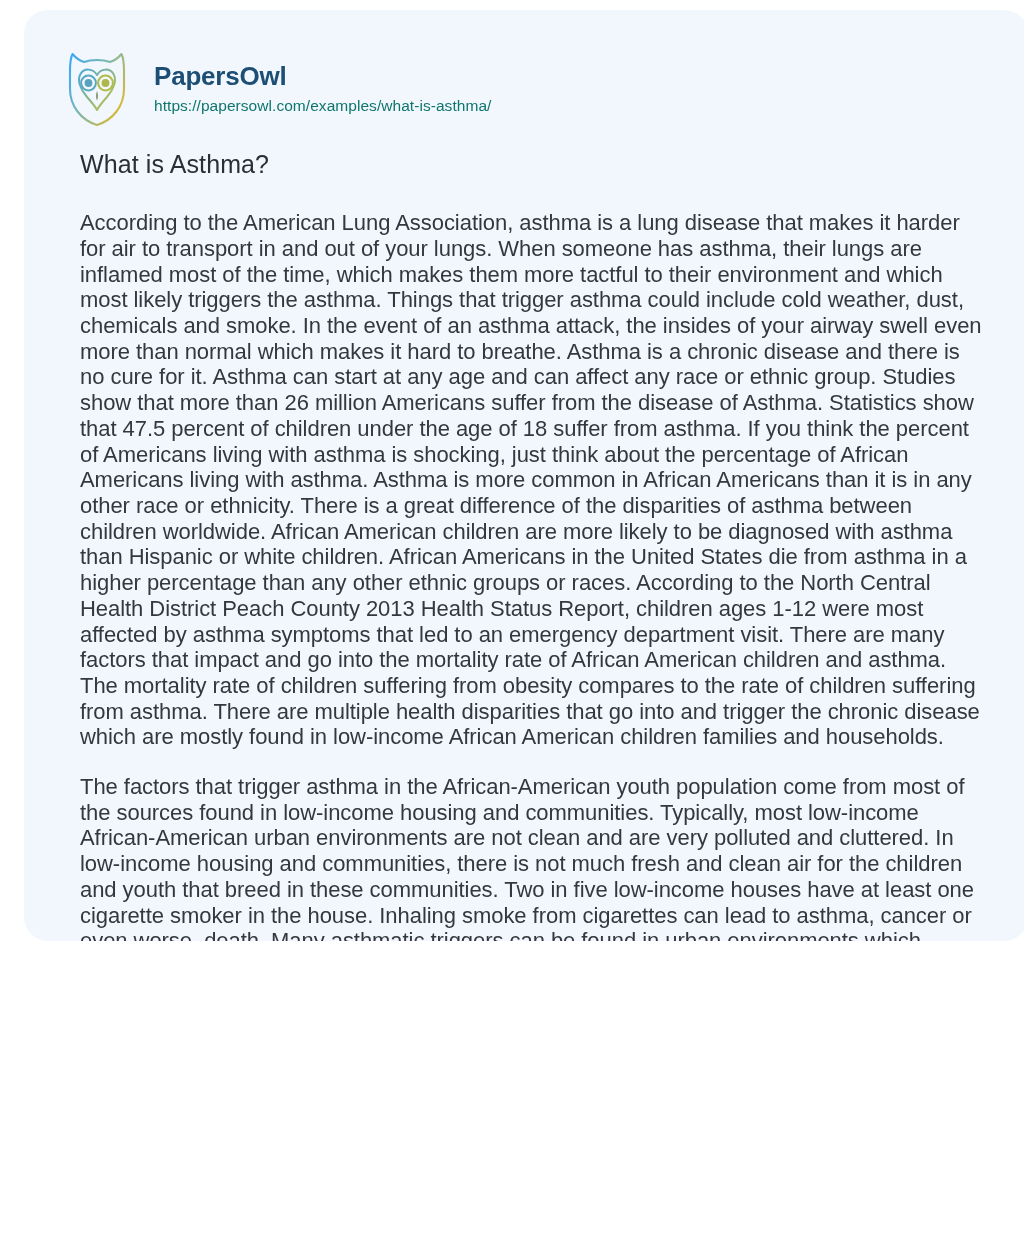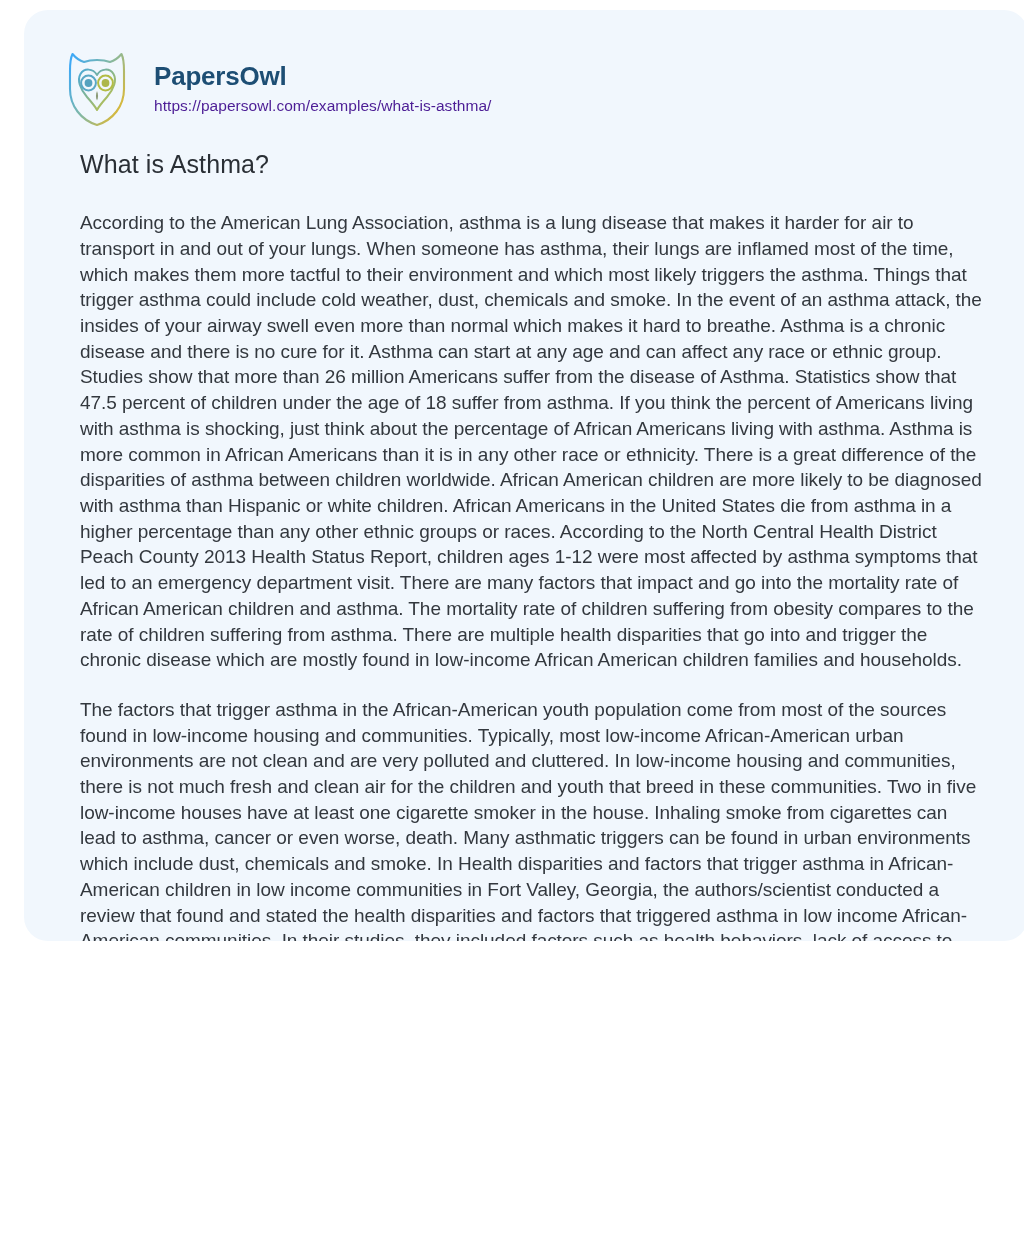--- a/index.html
+++ b/index.html
@@ -53,42 +53,42 @@
     font-size: 26px;
     font-weight: bold;
     color: #1d4e74;
     letter-spacing: -0.2px;
     line-height: 1.15;
     margin: 0 0 5px 0;
   }
 
   .brand-url {
     font-size: 15.5px;
-    color: #4c1d95;
+    color: #0f766e;
     line-height: 1.2;
     text-decoration: none;
     letter-spacing: 0.05px;
   }
 
   
   .article {
     padding: 22px 40px 0 56px;
   }
 
   .article-title {
     font-size: 25px;
     font-weight: normal;
     color: #2a2f35;
     margin: 0 0 30px 0;
     line-height: 1.25;
     letter-spacing: 0.1px;
   }
 
   .article-body p {
-    font-size: 19px;
+    font-size: 22px;
     line-height: 25.7px;
     color: #33383e;
     margin: 0 0 24px 0;
     letter-spacing: -0.05px;
     text-align: left;
   }
   .article-body p:last-child { margin-bottom: 16px; }
 </style>
 </head>
 <body>

